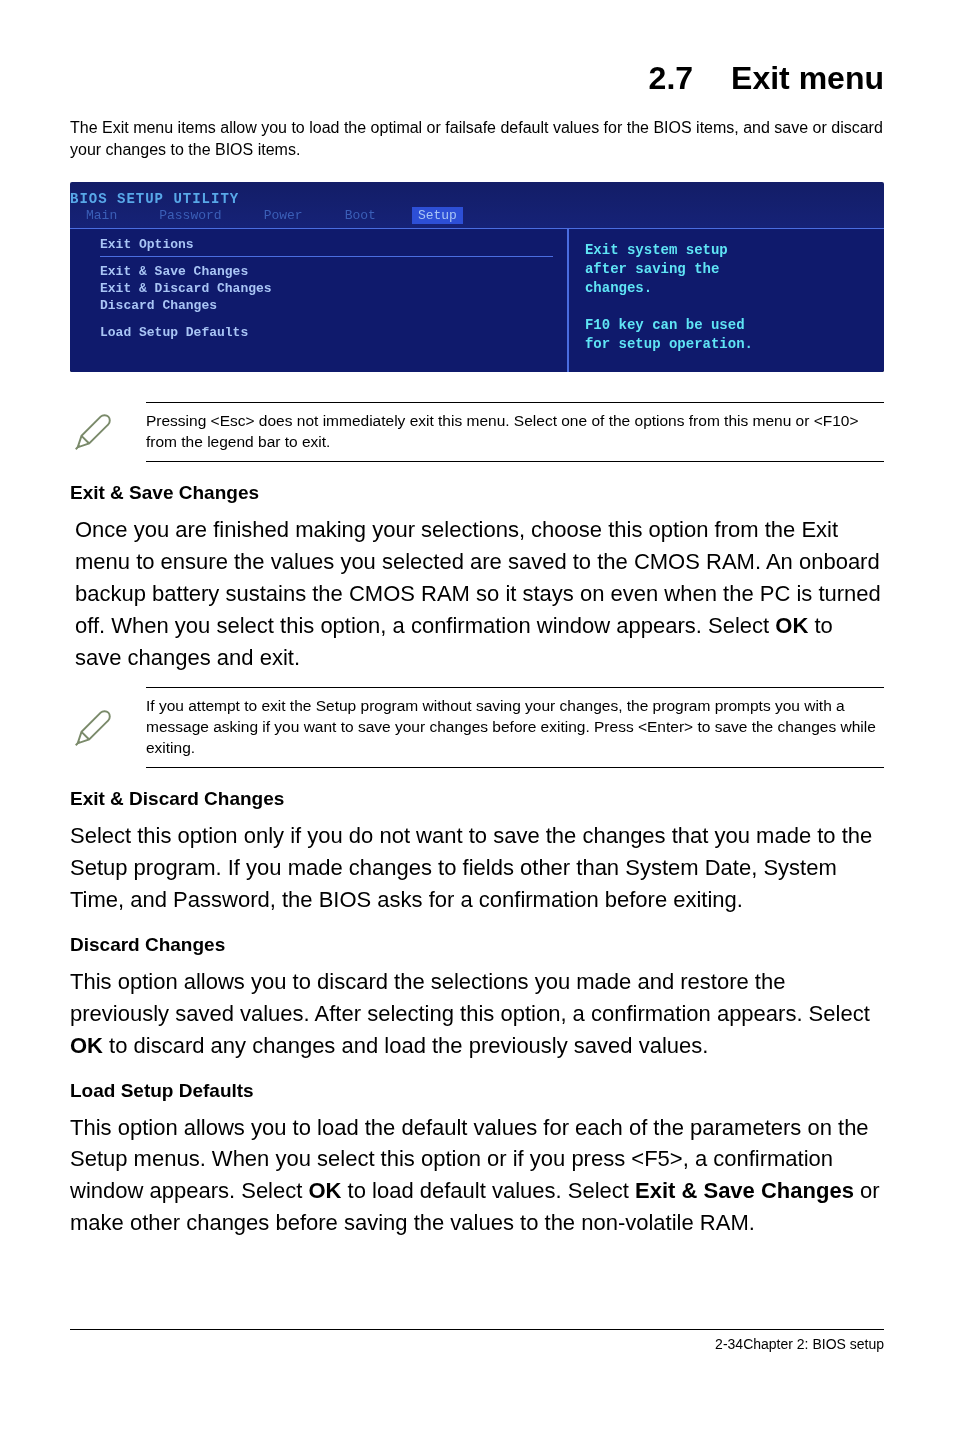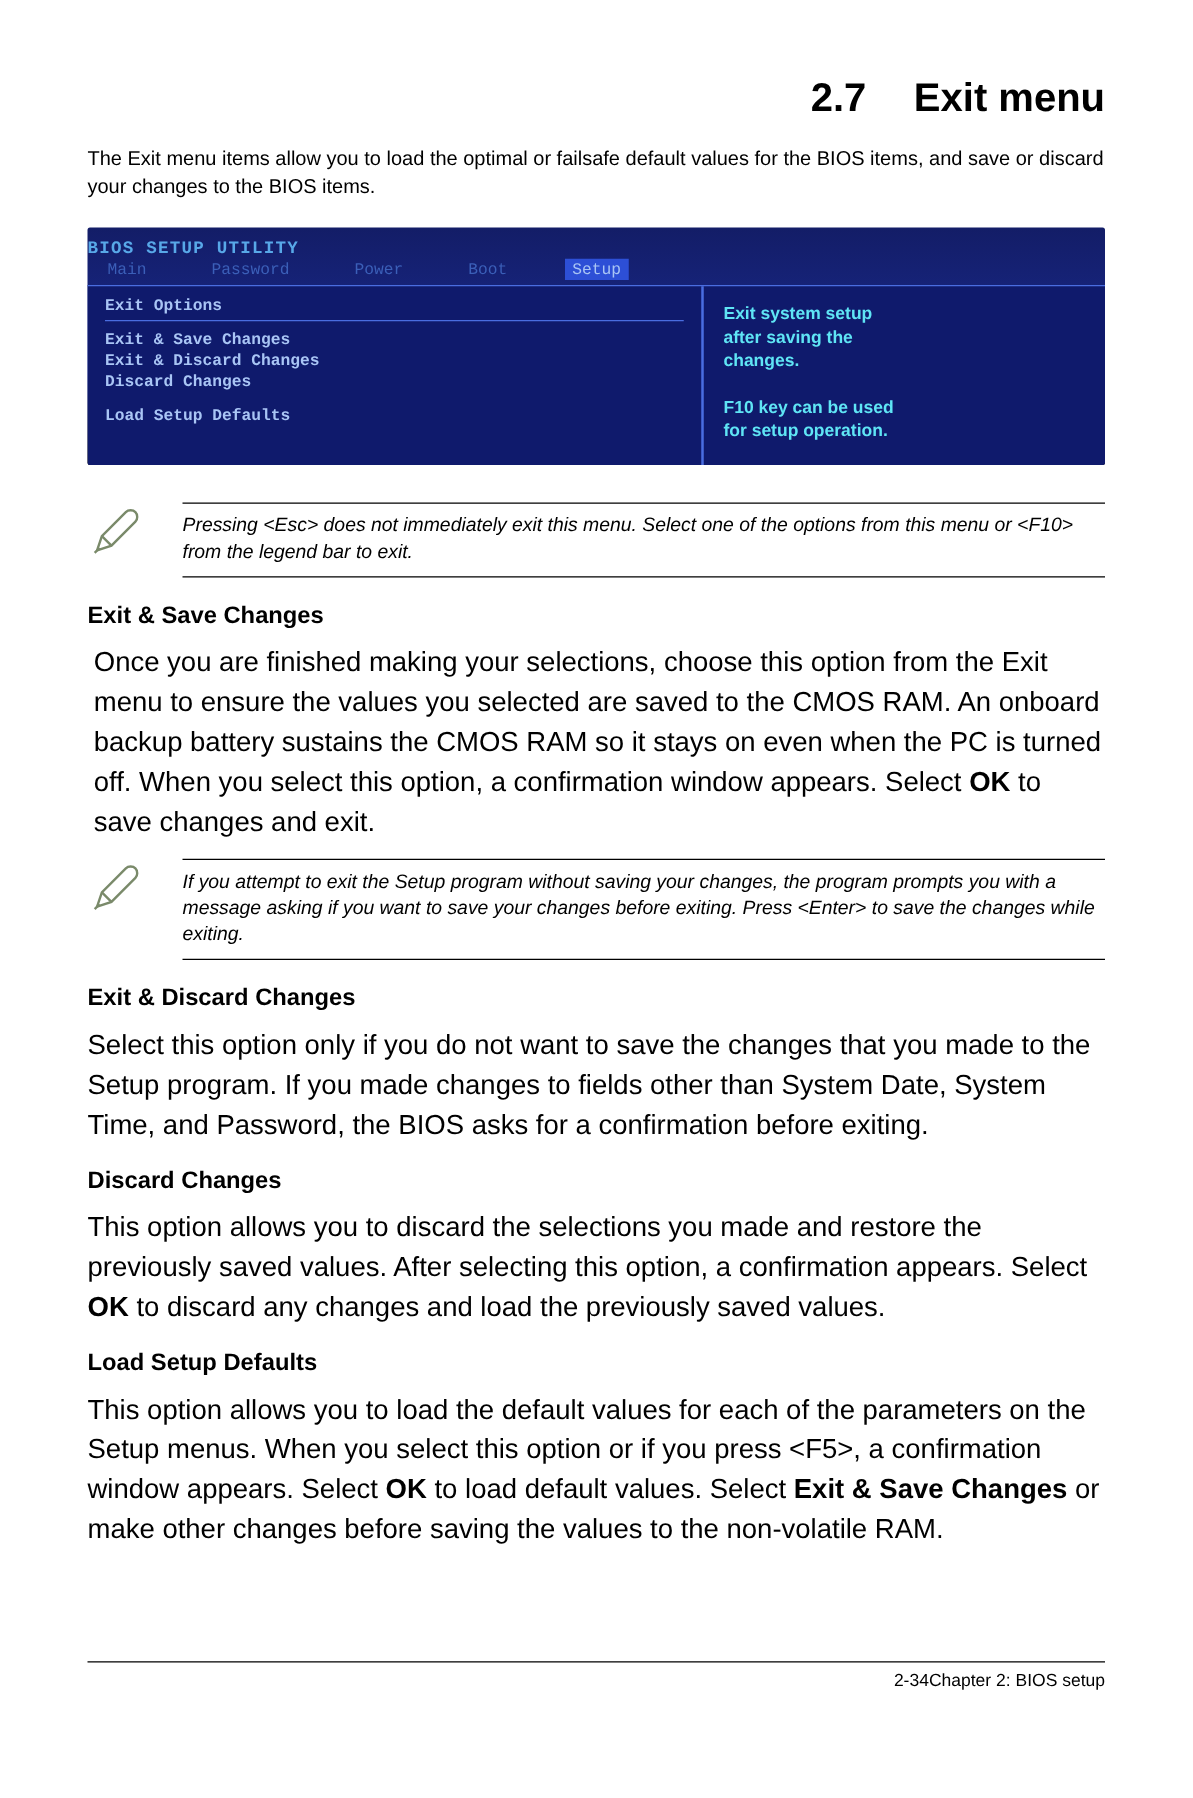--- a/index.html
+++ b/index.html
@@ -42,69 +42,68 @@
       font-weight: bold;
       letter-spacing: 1px;
       padding-top: 9px;
     }
     .bios-tabs {
       display: flex;
       font-family: "Courier New", monospace;
       font-size: 13px;
       color: #3b5fb8;
       padding: 0 10px 4px 10px;
-      gap: 40px;
+      gap: 30px;
     }
     .bios-tab {
       padding: 1px 6px;
     }
     .bios-tab.active {
       background: #2d4fd6;
       color: #a9c5f5;
     }
     .bios-body {
       display: flex;
       background: #0f1a6c;
       border-top: 1px solid #4a6de0;
     }
     .bios-left {
       flex: 1.6;
-      padding: 6px 14px 18px 14px;
+      padding: 6px 14px 18px 30px;
       font-family: "Courier New", monospace;
       color: #a9c5f5;
       font-size: 13px;
       font-weight: bold;
     }
     .bios-right {
       flex: 1;
       padding: 12px 16px 18px 16px;
       border-left: 2px solid #4a6de0;
-      font-family: Liberation Sans, sans-serif;
+      font-family: Liberation Mono, monospace;
       color: #5fe5f5;
       font-size: 14px;
       font-weight: bold;
       line-height: 1.35;
     }
     .opt-title {
       border-bottom: 1px solid #4a6de0;
       padding: 2px 0 4px 0;
       margin-bottom: 6px;
     }
     .opt-item {
       padding: 1px 0;
     }
     .opt-gap {
       height: 10px;
     }
     .note-block {
       display: flex;
-      align-items: flex-start;
+      align-items: center;
       gap: 30px;
       margin: 10px 0 20px 0;
-      font-style: italic;
     }
     .note-icon {
       flex-shrink: 0;
       width: 46px;
       height: 46px;
     }
     .note-icon svg {
       width: 100%;
       height: 100%;
     }

